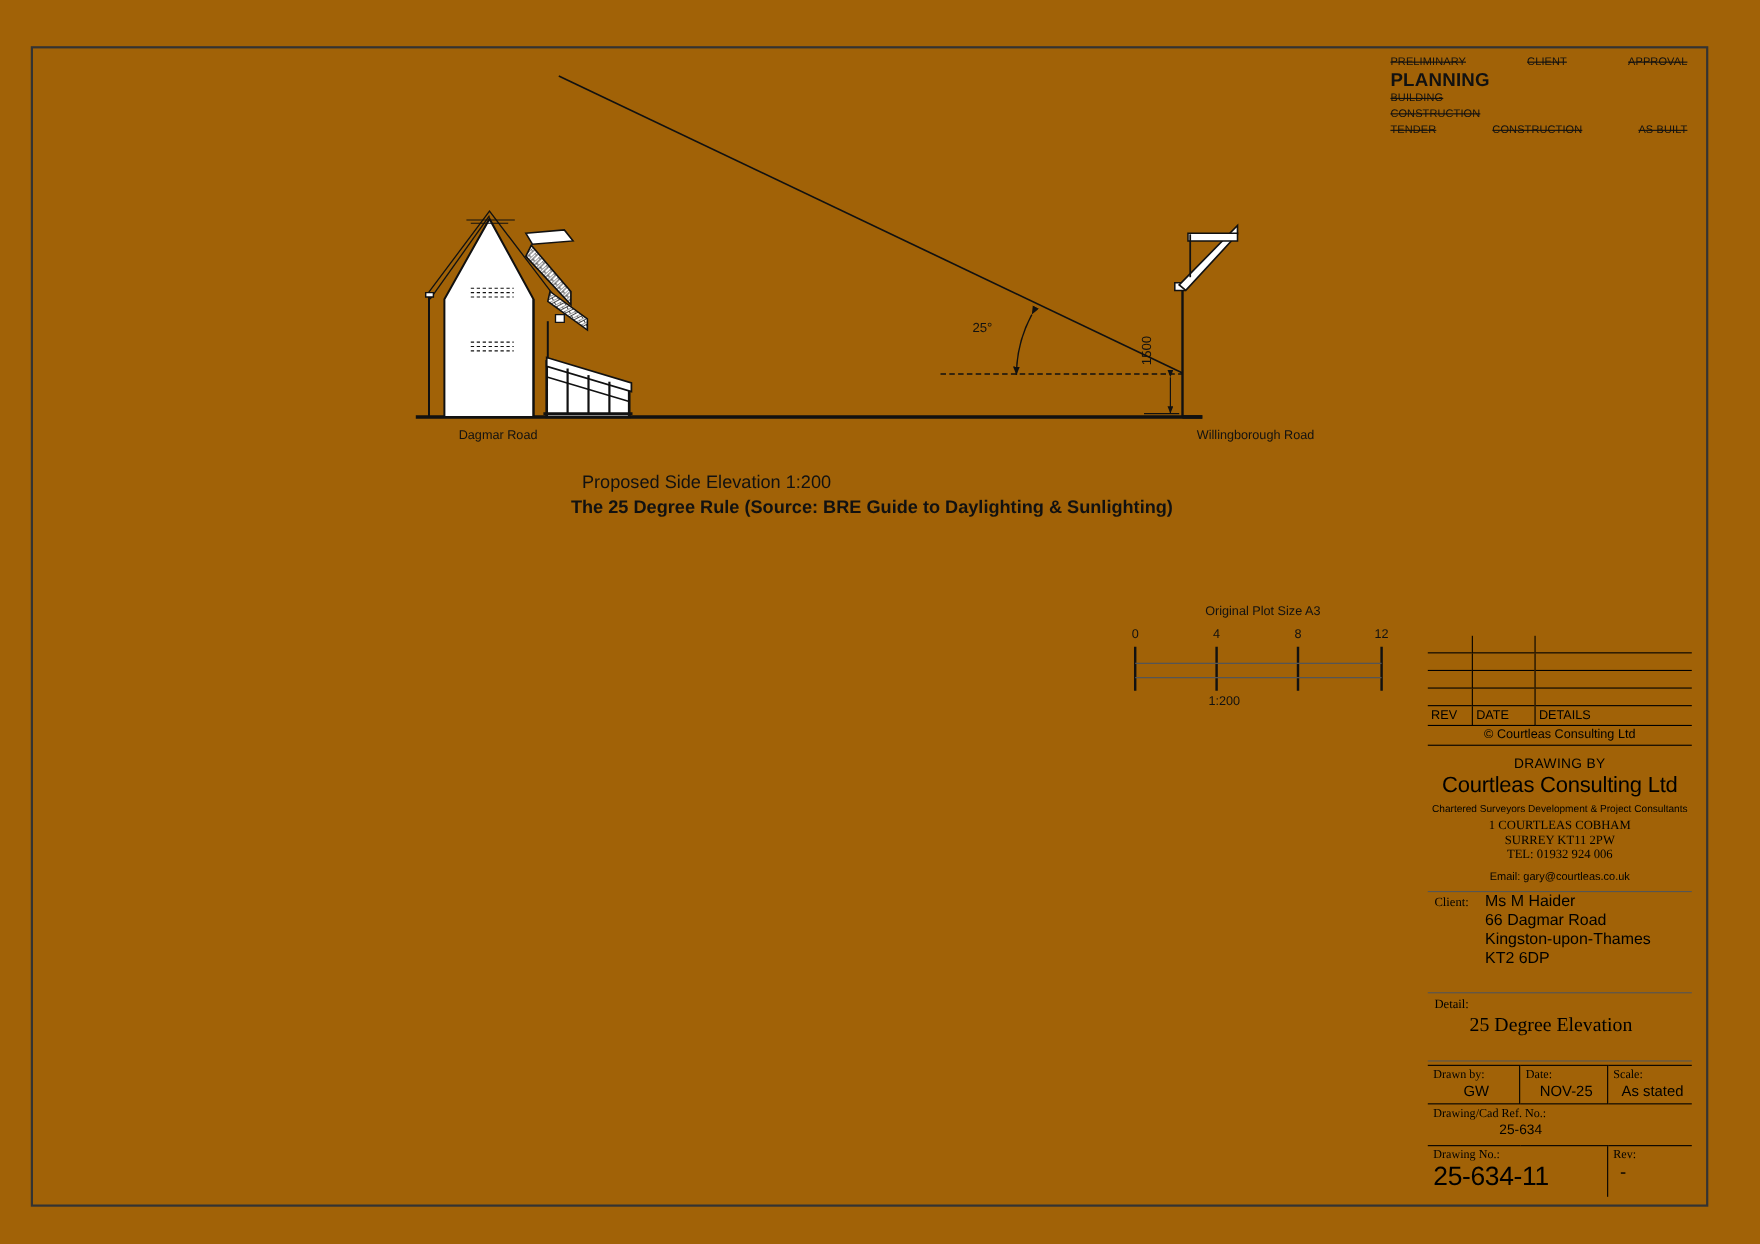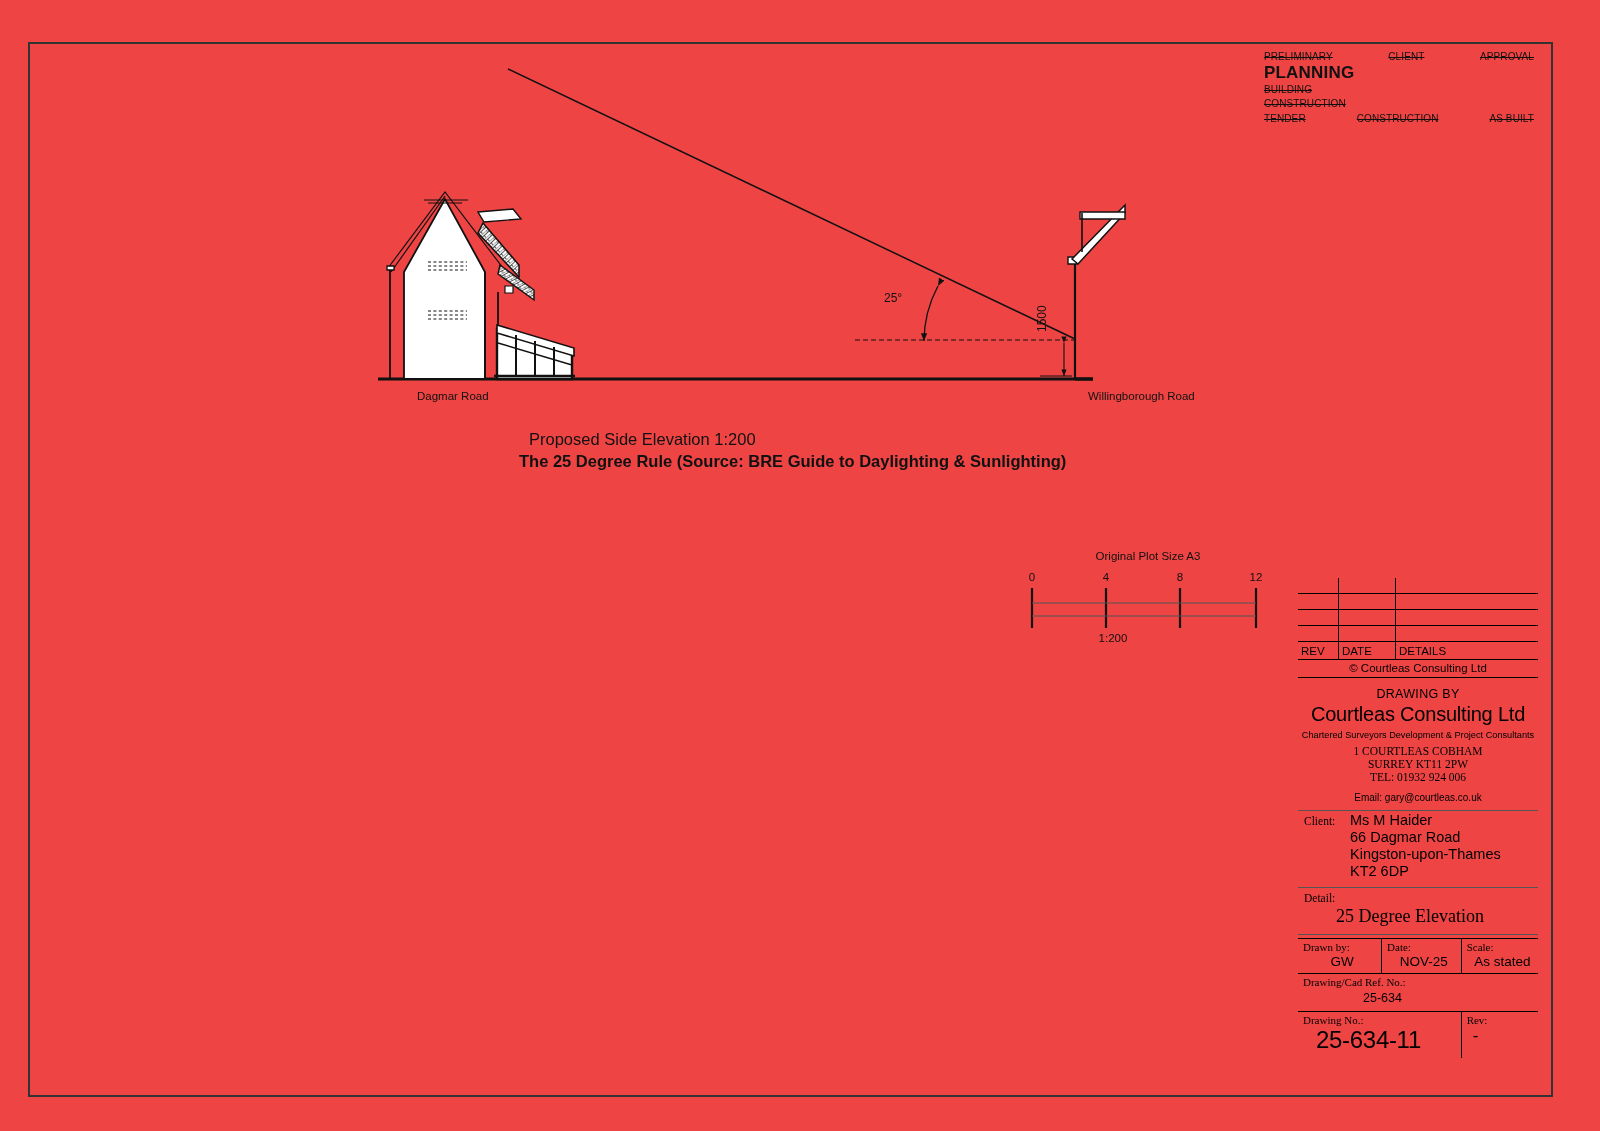--- a/index.html
+++ b/index.html
@@ -13,21 +13,21 @@
     position: relative;
     font-family: "Liberation Sans", sans-serif;
     color: #000;
     overflow: hidden;
   }
   #sheet {
     position: absolute;
     left: 0; top: 0;
     width: 1600px;
     height: 1131px;
-    background: #ef4444;
+    background: #a16207;
     text-decoration: underline;
   }
   
   #border {
     position: absolute;
     left: 28px;
     top: 42px;
     width: 1525px;
     height: 1055px;
     border: 2px solid #333;
@@ -212,21 +212,21 @@
   #email-line {
     text-align: center;
     font-size: 10px;
     padding-top: 8px;
     padding-bottom: 7px;
     border-bottom: 1.2px solid #555;
   }
   .tb-section {
     position: relative;
     border-bottom: 1.2px solid #555;
-    padding-bottom: 7px;
+    padding-bottom: 22px;
   }
   .tb-caption {
     font-family: "Liberation Serif", serif;
     font-size: 11.5px;
     padding-top: 4px;
     padding-left: 6px;
   }
   .tb-value {
     font-size: 14.5px;
     line-height: 17px;
@@ -267,21 +267,20 @@
     text-align: center;
     padding-top: 2px;
     padding-left: 60px;
   }
   #dwgno-cap { }
   #dwgno-val {
     font-size: 24px;
     text-align: right;
     padding-top: 0px;
     letter-spacing: -.3px;
-    margin-left: 13px;
   }
   #rev-val {
     font-size: 17px;
     text-align: left;
     padding-left: 6px;
     padding-top: 3px;
   }
 </style>
 </head>
 <body>

